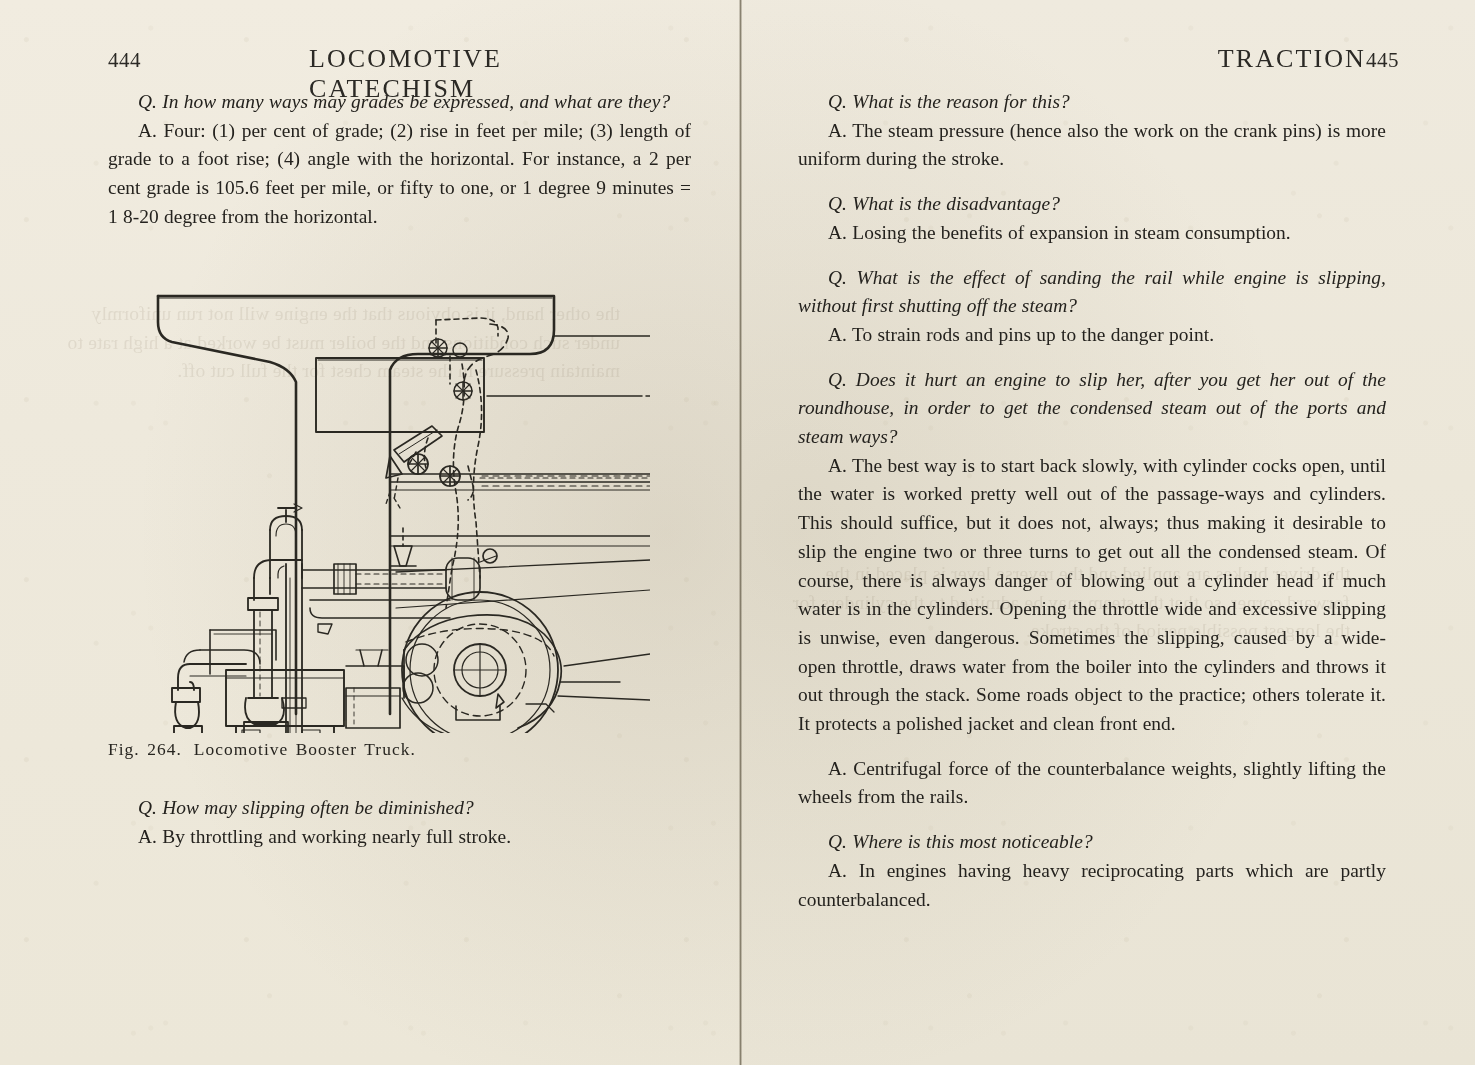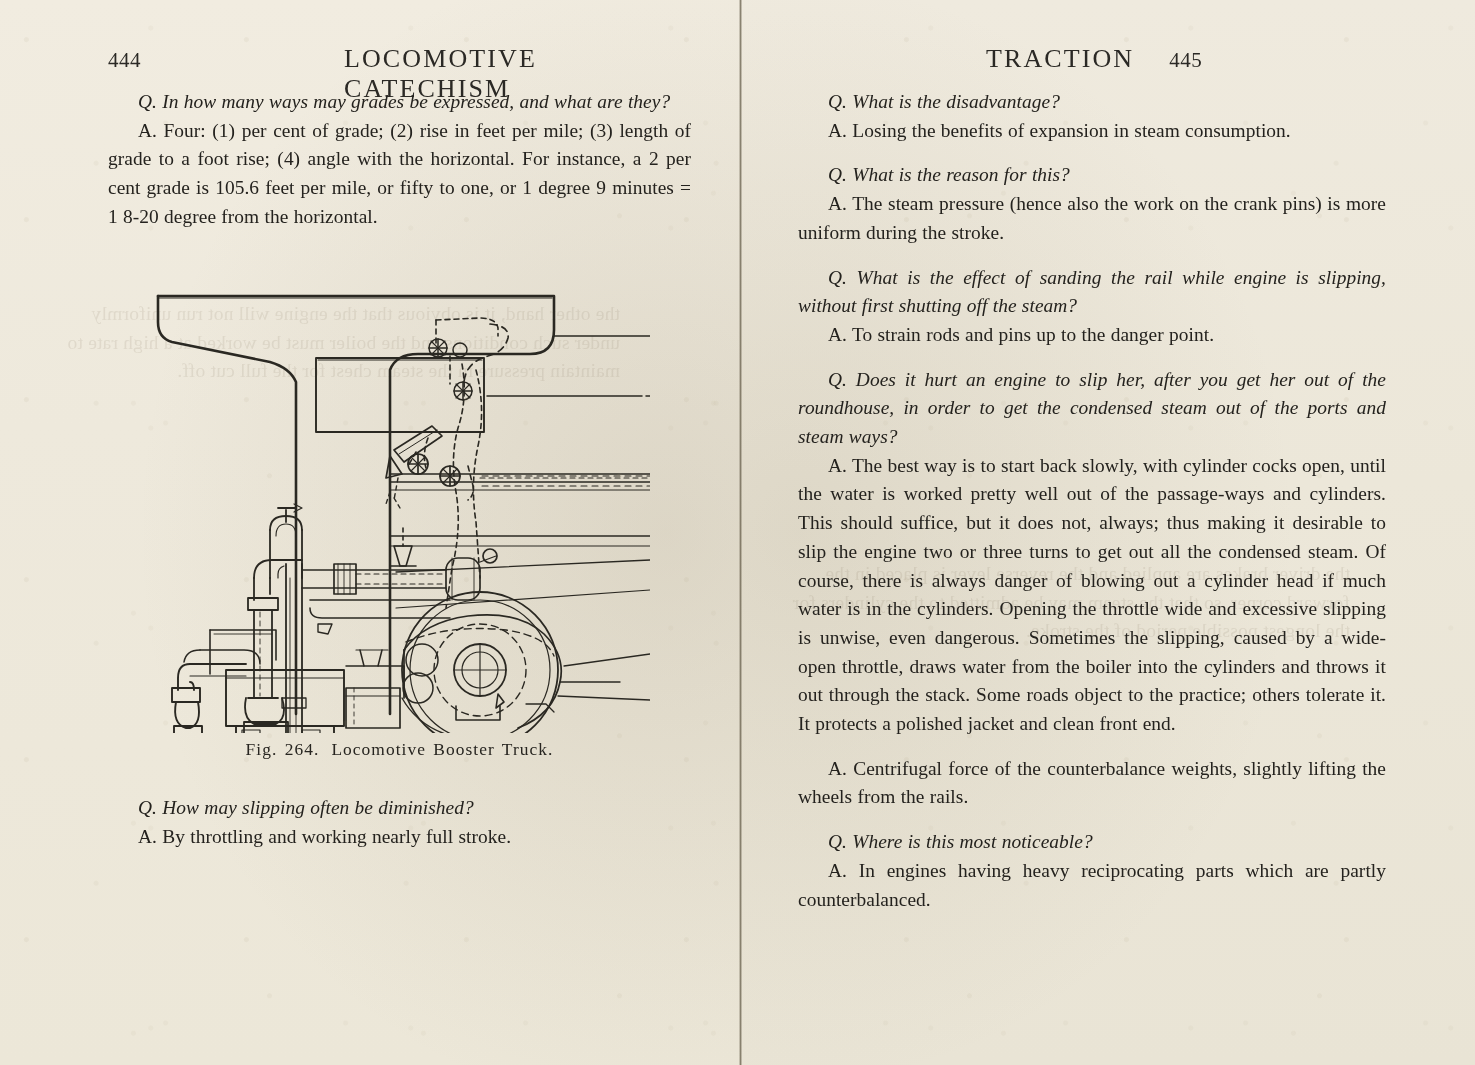--- a/index.html
+++ b/index.html
@@ -76,34 +76,33 @@
     white-space: pre-wrap;
   }
 
   
   .runhead {
     position: absolute;
     top: 44px;
     display: flex;
     align-items: baseline;
     color: #2b2925;
-    gap: 35px;
   }
   .folio {
     font-size: 21px;
     letter-spacing: .5px;
   }
   .runtitle {
     font-size: 26px;
     letter-spacing: 2.1px;
     font-weight: 400;
   }
   .page.left .runhead  { left: 108px; right: 110px; justify-content: flex-start; }
   .page.left .runtitle { margin-left: 168px; }
-  .page.right .runhead { left: 60px; right: 76px; justify-content: flex-start; }
+  .page.right .runhead { left: 60px; right: 76px; justify-content: flex-end; }
   .page.right .runtitle{ margin-left: 186px; }
 
   
   .col {
     position: absolute;
     color: #24221e;
     font-size: 19.4px;
     line-height: 28.7px;
     text-align: justify;
     text-justify: inter-word;
@@ -134,21 +133,20 @@
     width: 583px;
   }
   #fig-art {
     width: 500px;
     height: 455px;
     margin: 0 auto;
     display: block;
   }
   #fig-caption {
     margin-top: 6px;
-    text-align: center;
     font-size: 17.4px;
     letter-spacing: 1.05px;
     color: #272520;
     word-spacing: 2px;
   }
   .cap-gap { display: inline-block; width: 12px; }
 </style>
 </head>
 <body>
 
@@ -386,26 +384,26 @@
 
     <div class="bleed" style="left:50px; top:560px; width:560px;">the driver brakes are applied and the reverse lever is placed in the forward corner, so that the steam may be admitted to the cylinders for the longest possible period of the stroke.</div>
 
     <div class="runhead">
       <span class="runtitle">TRACTION</span>
       <span class="folio">445</span>
     </div>
 
     <div class="col" id="right-col">
       <div class="qa">
+        <p class="q">Q. What is the reason for this?</p>
+        <p class="a">A. The steam pressure (hence also the work on the crank pins) is more uniform during the stroke.</p>
+      </div>
+      <div class="qa">
         <p class="q">Q. What is the disadvantage?</p>
         <p class="a">A. Losing the benefits of expansion in steam consumption.</p>
-      </div>
-      <div class="qa">
-        <p class="q">Q. What is the reason for this?</p>
-        <p class="a">A. The steam pressure (hence also the work on the crank pins) is more uniform during the stroke.</p>
       </div>
       <div class="qa">
         <p class="q">Q. What is the effect of sanding the rail while engine is slipping, without first shutting off the steam?</p>
         <p class="a">A. To strain rods and pins up to the danger point.</p>
       </div>
       <div class="qa">
         <p class="q">Q. Does it hurt an engine to slip her, after you get her out of the roundhouse, in order to get the condensed steam out of the ports and steam ways?</p>
         <p class="a">A. The best way is to start back slowly, with cylinder cocks open, until the water is worked pretty well out of the passage-ways and cylinders.  This should suffice, but it does not, always; thus making it desirable to slip the engine two or three turns to get out all the condensed steam.  Of course, there is always danger of blowing out a cylinder head if much water is in the cylinders.  Opening the throttle wide and excessive slipping is unwise, even dangerous.  Sometimes the slipping, caused by a wide-open throttle, draws water from the boiler into the cylinders and throws it out through the stack.  Some roads object to the practice; others tolerate it.  It protects a polished jacket and clean front end.</p>
       </div>
       <div class="qa">

